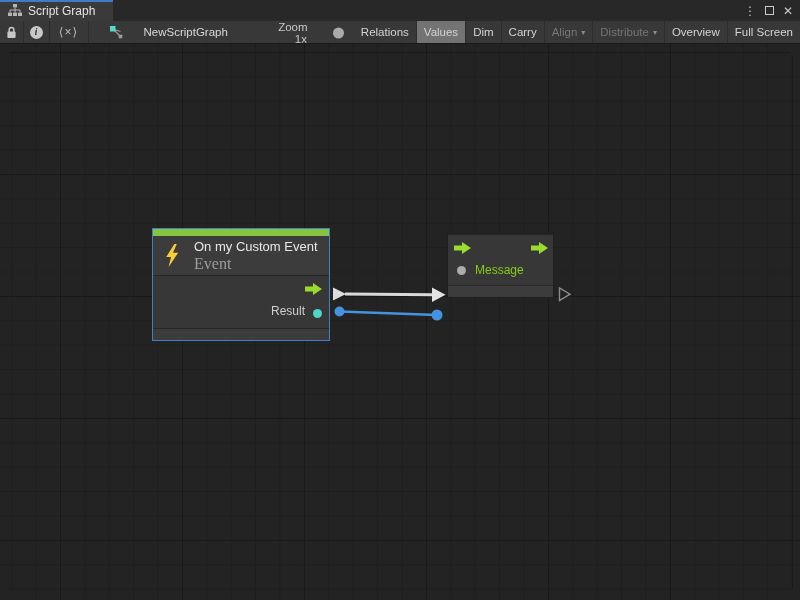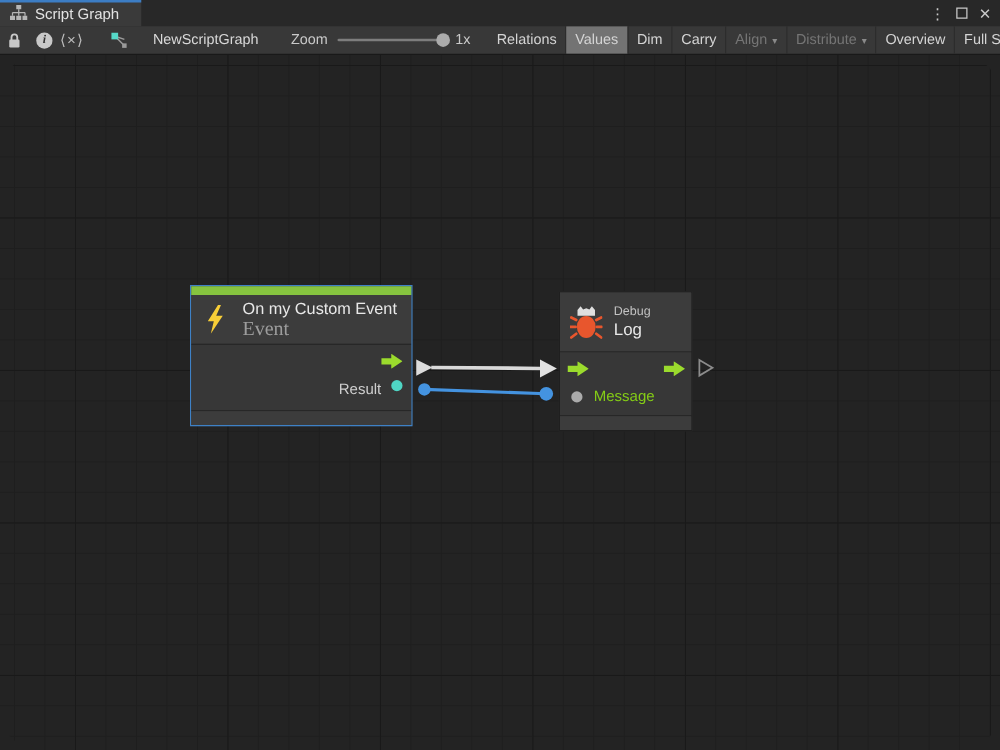--- a/index.html
+++ b/index.html
@@ -47,21 +47,21 @@
   .vsep { width:1px; background:#2c2c2c; height:100%; }
   .lock-btn { width:23px; }
   .info-circle {
     width:13px; height:13px; border-radius:50%; background:#c8c8c8;
     color:#2f2f2f; font-size:9.5px; font-weight:bold; font-family:"Liberation Serif",serif;
     display:flex; align-items:center; justify-content:center; font-style:italic;
   }
   .code-btn { width:69px; color:#bdbdbd; font-size:12px; letter-spacing:1px; }
   .graph-select { display:flex; align-items:center; gap:20px; margin-left:22px; cursor:pointer; }
   .graph-name { font-size:11.5px; color:#d9d9d9; }
-  .zoom-group { display:flex; align-items:center; margin-left:26px; }
+  .zoom-group { display:flex; align-items:center; margin-left:26px;flex-direction:column; }
   .zoom-label { color:#c9c9c9; margin-right:8px; }
   .zoom-track { position:relative; width:86px; height:2px; background:#7d7d7d; border-radius:1px; cursor:pointer; }
   .zoom-handle {
     position:absolute; right:-4px; top:50%; transform:translateY(-50%);
     width:11px; height:11px; border-radius:50%; background:#ababab; cursor:grab;
   }
   .zoom-value { margin-left:8px; color:#c9c9c9; }
   .view-toggles { display:flex; align-items:stretch; margin-left:14px; }
   .view-toggles .tbtn { padding:0 7px; }
   .view-toggles .vsep { margin:0; }
@@ -99,21 +99,21 @@
   .node-event .nfooter { height:11px; }
 
   .node-event { left:152px; top:184px; width:178px; }
   .port { position:absolute; cursor:crosshair; }
   .port-dot { width:9px; height:9px; border-radius:50%; }
   .dot-teal { background:#4fd6c4; }
   .dot-gray { background:#ababab; }
   .event-ctrl-out { right:7px; top:7px; }
   .event-result-row {
     position:absolute; right:7px; top:28px;
-    display:flex; align-items:flex-start; gap:8px;
+    display:flex; align-items:flex-end; gap:8px;
   }
   .port-label { font-size:12px; color:#cfcfcf; }
 
   .node-log { left:447px; top:189px; width:107px; }
   .node-log .nheader { height:47px; padding-left:8px; }
   .node-log .nheader .titles { margin-left:9px; }
   .node-log .ntitle { font-size:13.5px; }
   .node-log .nbody { height:50px; }
   .node-log .nfooter { height:11px; }
   .log-ctrl-in { left:6px; top:7px; }
@@ -238,31 +238,20 @@
         <div class="event-result-row">
           <span class="port-label">Result</span>
           <span class="port port-dot dot-teal" style="position:static;"></span>
         </div>
       </div>
       <div class="ndivider"></div>
       <div class="nfooter"></div>
     </div>
 
     <div class="node node-log">
-      <div class="nheader">
-        <svg width="26" height="30" viewBox="0 0 26 30">
-          <polygon points="6,9.5 6,5 8.5,2 10.5,4.5 13,3.5 15.5,4.5 17.5,2 20,5 20,9.5" fill="#dfdfdf"></polygon>
-          <path d="M5,13 L1,11 M4.5,18.5 L0.5,18.5 M5,24 L1,27 M21,13 L25,11 M21.5,18.5 L25.5,18.5 M21,24 L25,27" stroke="#e8562d" stroke-width="2.2" stroke-linecap="round" fill="none"></path>
-          <ellipse cx="13" cy="18.5" rx="7.5" ry="8.8" fill="#e8562d"></ellipse>
-        </svg>
-        <div class="titles">
-          <div class="nsurtitle">Debug</div>
-          <div class="ntitle">Log</div>
-        </div>
-      </div>
       <div class="ndivider"></div>
       <div class="nbody">
         <svg class="port log-ctrl-in" width="17" height="12" viewBox="0 0 17 12">
           <path d="M0,3.5 H8 V0 L17,6 L8,12 V8.5 H0 Z" fill="#9bdb2d"></path>
         </svg>
         <svg class="port log-ctrl-out" width="17" height="12" viewBox="0 0 17 12">
           <path d="M0,3.5 H8 V0 L17,6 L8,12 V8.5 H0 Z" fill="#9bdb2d"></path>
         </svg>
         <div class="log-msg-row">
           <span class="port port-dot dot-gray" style="position:static;"></span>

